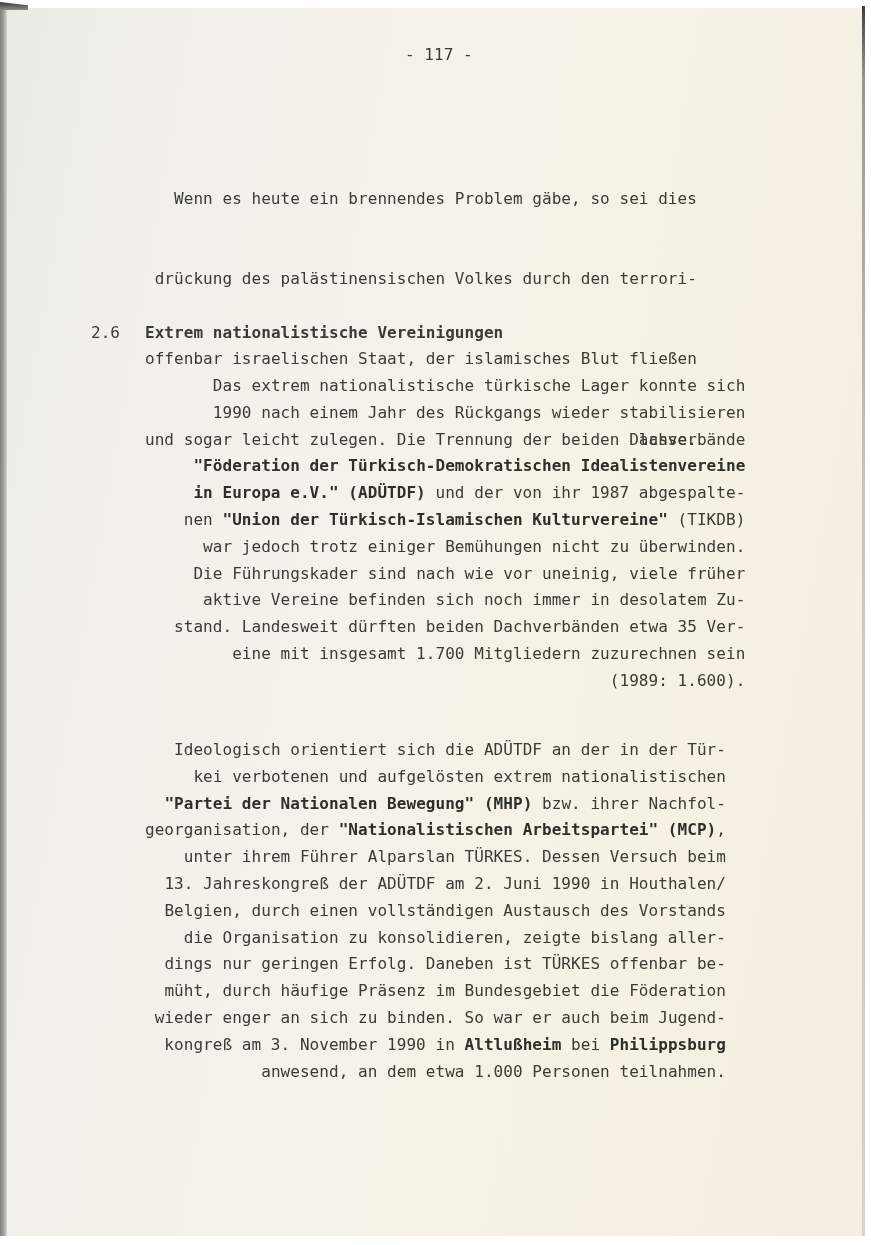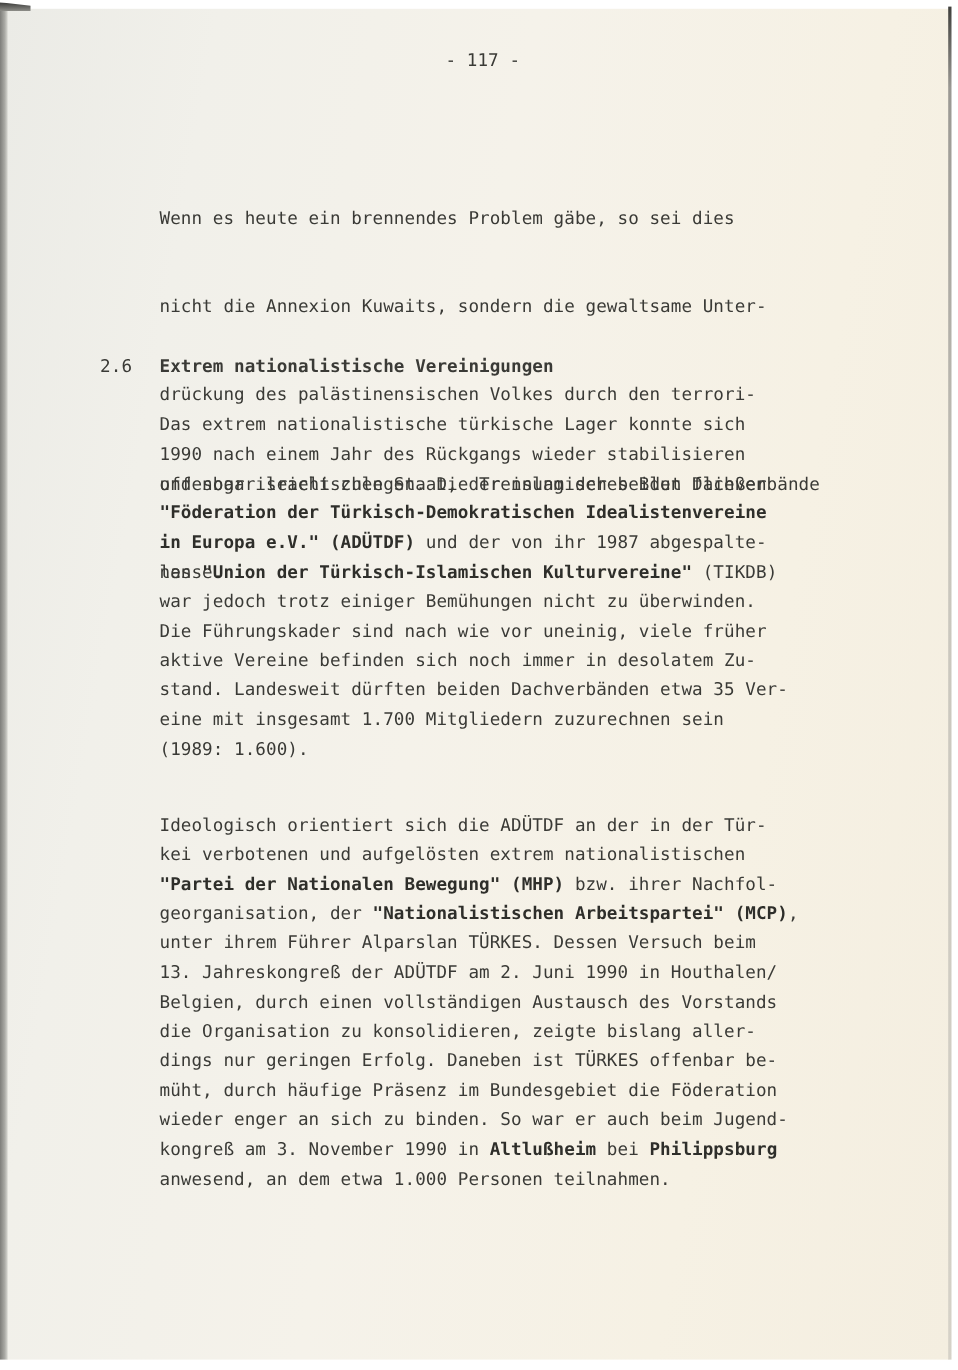--- a/index.html
+++ b/index.html
@@ -34,36 +34,35 @@
     line-height: 26.8px;
     letter-spacing: 0.05px;
   }
   .pagenum { left: 405px; top: 42px; }
   .para { left: 145px; }
   .p1 { top: 132px; }
   .sec-num { left: 72px; top: 320px; margin-left: 19px; }
   .sec-title { left: 145px; top: 320px; font-weight: bold; }
   .p2 { top: 373px; }
   .p3 { top: 723px; margin-top: 14px; }
-  .line { display: block; height: 26.8px; }
+  .line { display: block; height: 26.8px; text-align: right; }
   .b { font-weight: bold; color: #2e2e2a; }
 </style>
 </head>
 <body>
 
 <div class="page"></div>
 <div class="edge-left"></div>
 <div class="edge-top-corner"></div>
 <div class="edge-right"></div>
 
 <div class="text pagenum">- 117 -</div>
 
 <div class="text para p1">
   <span class="line">Wenn es heute ein brennendes Problem gäbe, so sei dies</span>
-  <span class="line">nicht die Annexion Kuwaits, sondern die gewaltsame Unter-</span>
   <span class="line">drückung des palästinensischen Volkes durch den terrori-</span>
   <span class="line">offenbar israelischen Staat, der islamisches Blut fließen</span>
   <span class="line">lasse.</span>
 </div>
 
 <div class="text sec-num">2.6</div>
 <div class="text sec-title">Extrem nationalistische Vereinigungen</div>
 
 <div class="text para p2"><span class="line"><span>Das extrem nationalistische türkische Lager konnte sich</span></span><span class="line"><span>1990 nach einem Jahr des Rückgangs wieder stabilisieren</span></span><span class="line"><span>und sogar leicht zulegen. Die Trennung der beiden Dachverbände</span></span><span class="line"><span class="b">"Föderation der Türkisch-Demokratischen Idealistenvereine</span></span><span class="line"><span class="b">in Europa e.V." (ADÜTDF)</span><span> und der von ihr 1987 abgespalte-</span></span><span class="line"><span>nen </span><span class="b">"Union der Türkisch-Islamischen Kulturvereine"</span><span> (TIKDB)</span></span><span class="line"><span>war jedoch trotz einiger Bemühungen nicht zu überwinden.</span></span><span class="line"><span>Die Führungskader sind nach wie vor uneinig, viele früher</span></span><span class="line"><span>aktive Vereine befinden sich noch immer in desolatem Zu-</span></span><span class="line"><span>stand. Landesweit dürften beiden Dachverbänden etwa 35 Ver-</span></span><span class="line"><span>eine mit insgesamt 1.700 Mitgliedern zuzurechnen sein</span></span><span class="line"><span>(1989: 1.600).</span></span></div>
 <div class="text para p3"><span class="line"><span>Ideologisch orientiert sich die ADÜTDF an der in der Tür-</span></span><span class="line"><span>kei verbotenen und aufgelösten extrem nationalistischen</span></span><span class="line"><span class="b">"Partei der Nationalen Bewegung" (MHP)</span><span> bzw. ihrer Nachfol-</span></span><span class="line"><span>georganisation, der </span><span class="b">"Nationalistischen Arbeitspartei" (MCP)</span><span>,</span></span><span class="line"><span>unter ihrem Führer Alparslan TÜRKES. Dessen Versuch beim</span></span><span class="line"><span>13. Jahreskongreß der ADÜTDF am 2. Juni 1990 in Houthalen/</span></span><span class="line"><span>Belgien, durch einen vollständigen Austausch des Vorstands</span></span><span class="line"><span>die Organisation zu konsolidieren, zeigte bislang aller-</span></span><span class="line"><span>dings nur geringen Erfolg. Daneben ist TÜRKES offenbar be-</span></span><span class="line"><span>müht, durch häufige Präsenz im Bundesgebiet die Föderation</span></span><span class="line"><span>wieder enger an sich zu binden. So war er auch beim Jugend-</span></span><span class="line"><span>kongreß am 3. November 1990 in </span><span class="b">Altlußheim</span><span> bei </span><span class="b">Philippsburg</span></span><span class="line"><span>anwesend, an dem etwa 1.000 Personen teilnahmen.</span></span></div>

